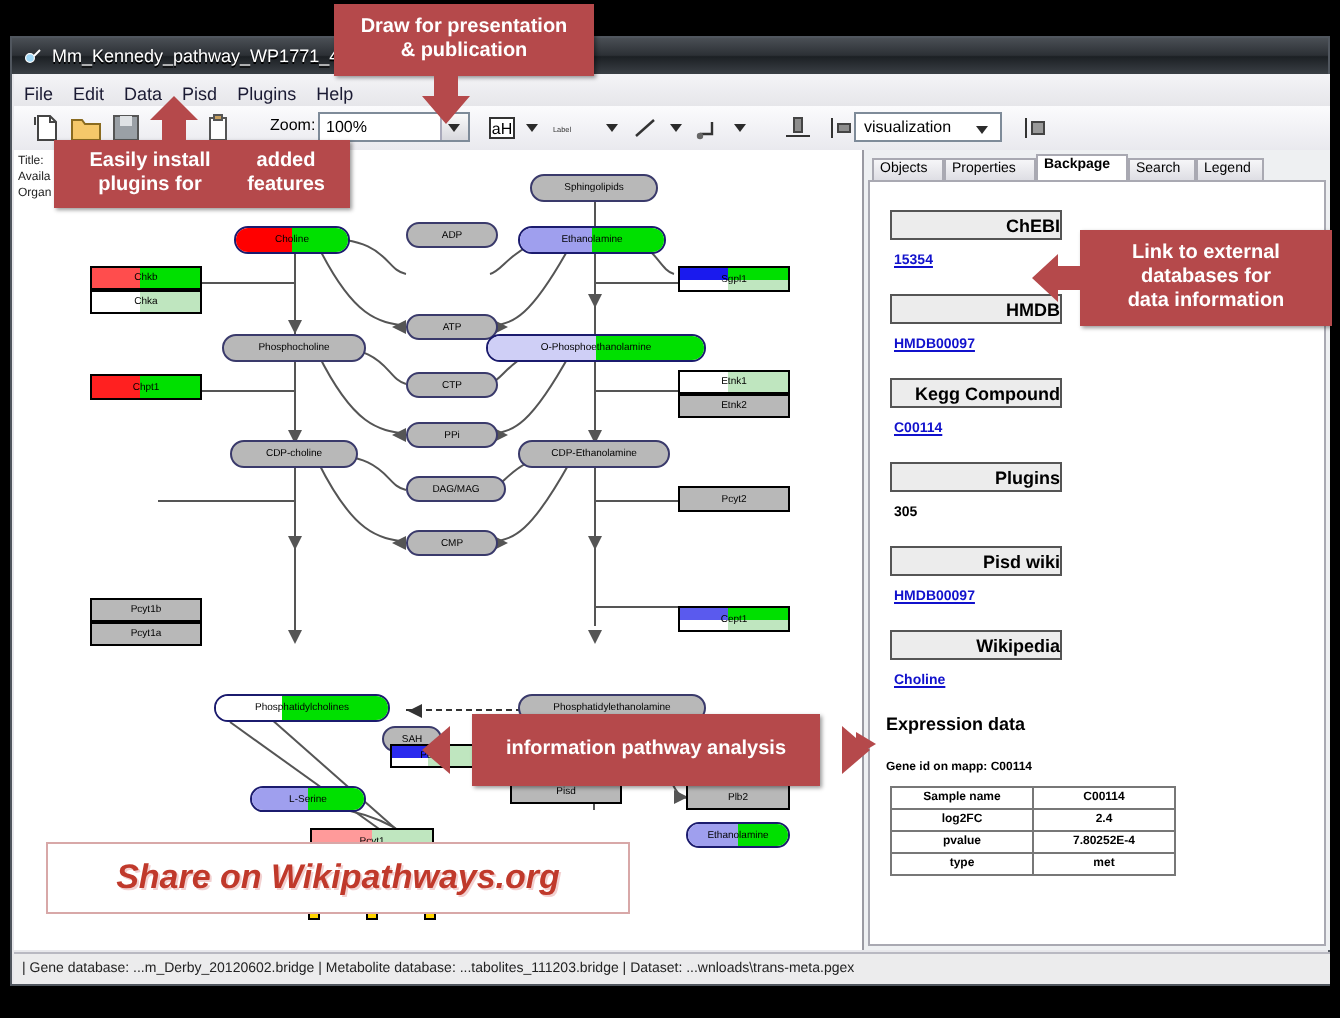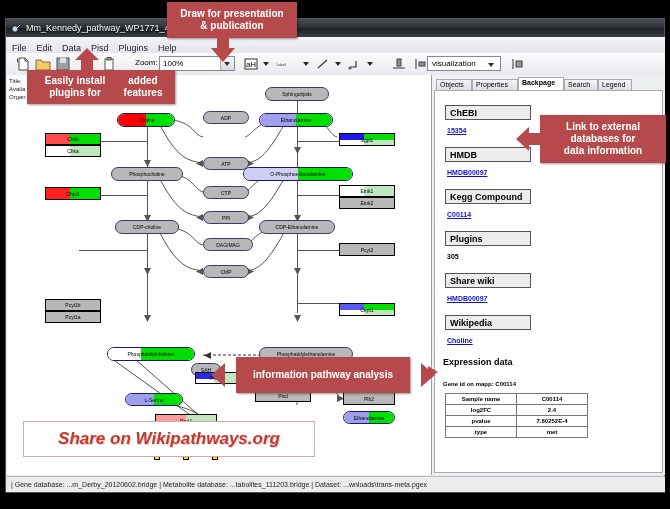--- a/index.html
+++ b/index.html
@@ -51,21 +51,21 @@
 
   
   .rpanel{position:absolute;left:426px;top:56px;width:233px;height:400px;background:#eef0f2;}
   .tabs{position:absolute;left:2px;top:2px;width:229px;height:14px;}
   .tab{position:absolute;top:2px;height:12px;font-size:7px;color:#000;background:linear-gradient(180deg,#f6f6f8,#dedee4);
        border:1px solid #a9a9b2;box-sizing:border-box;padding:1px 3px 0 3px;}
   .tab.active{top:0;height:14px;background:#fff;border-bottom:1px solid #fff;font-weight:bold;}
   .rbody{position:absolute;left:2px;top:15px;width:229px;height:383px;background:#fff;border:1px solid #a9a9b2;
          box-sizing:border-box;overflow:hidden;}
   .dbhead{position:absolute;left:10px;width:86px;height:15px;background:#ececec;border:1px solid #555;
-          box-sizing:border-box;font-size:9px;font-weight:bold;color:#000;padding:2px 0 0 4px;}
+          box-sizing:border-box;font-size:9px;font-weight:bold;color:#000;padding:2px 0 0 4px;text-align:right;}
   .dblink{position:absolute;left:12px;font-size:7px;color:#1111cc;text-decoration:underline;font-weight:bold;}
   .dbplain{position:absolute;left:12px;font-size:7px;color:#000;font-weight:bold;}
   .exprtitle{position:absolute;left:8px;font-size:9px;font-weight:bold;color:#000;}
   .geneid{position:absolute;left:8px;font-size:6px;font-weight:bold;color:#000;}
   .etable{position:absolute;left:10px;border-collapse:collapse;}
   .etable td{border:1px solid #777;font-size:6px;font-weight:bold;text-align:center;color:#000;
              padding:2px 4px;white-space:nowrap;}
 
   
   .statusbar{position:absolute;left:1px;top:457px;width:658px;height:16px;background:#ececed;
@@ -440,21 +440,21 @@
 
         <div class="dbhead" style="top:56px">HMDB</div>
         <a class="dblink" style="top:78px" href="#">HMDB00097</a>
 
         <div class="dbhead" style="top:98px">Kegg Compound</div>
         <a class="dblink" style="top:120px" href="#">C00114</a>
 
         <div class="dbhead" style="top:140px">Plugins</div>
         <div class="dbplain" style="top:162px">305</div>
 
-        <div class="dbhead" style="top:182px">Share wiki</div>
+        <div class="dbhead" style="top:182px">Pisd wiki</div>
         <a class="dblink" style="top:204px" href="#">HMDB00097</a>
 
         <div class="dbhead" style="top:224px">Wikipedia</div>
         <a class="dblink" style="top:246px" href="#">Choline</a>
 
         <div class="exprtitle" style="top:266px">Expression data</div>
         <div class="geneid" style="top:290px">Gene id on mapp: C00114</div>
 
         <table class="etable" style="top:302px">
           <tbody>

